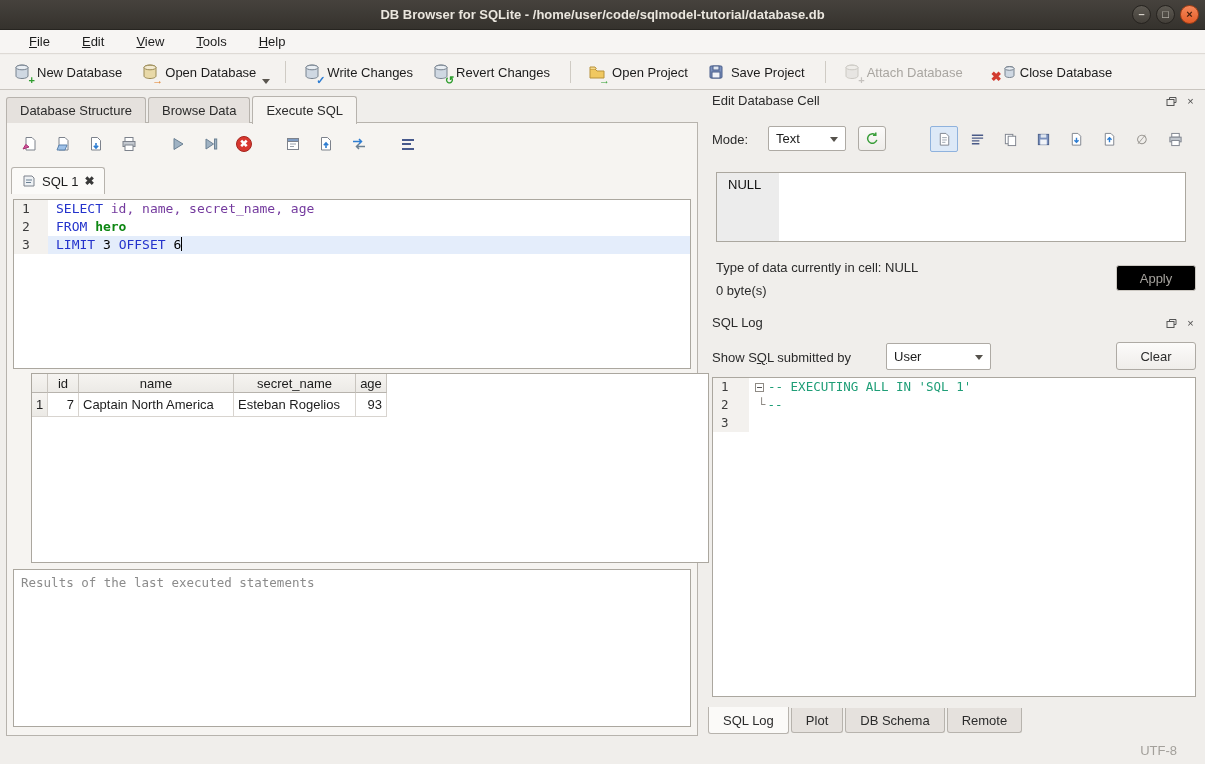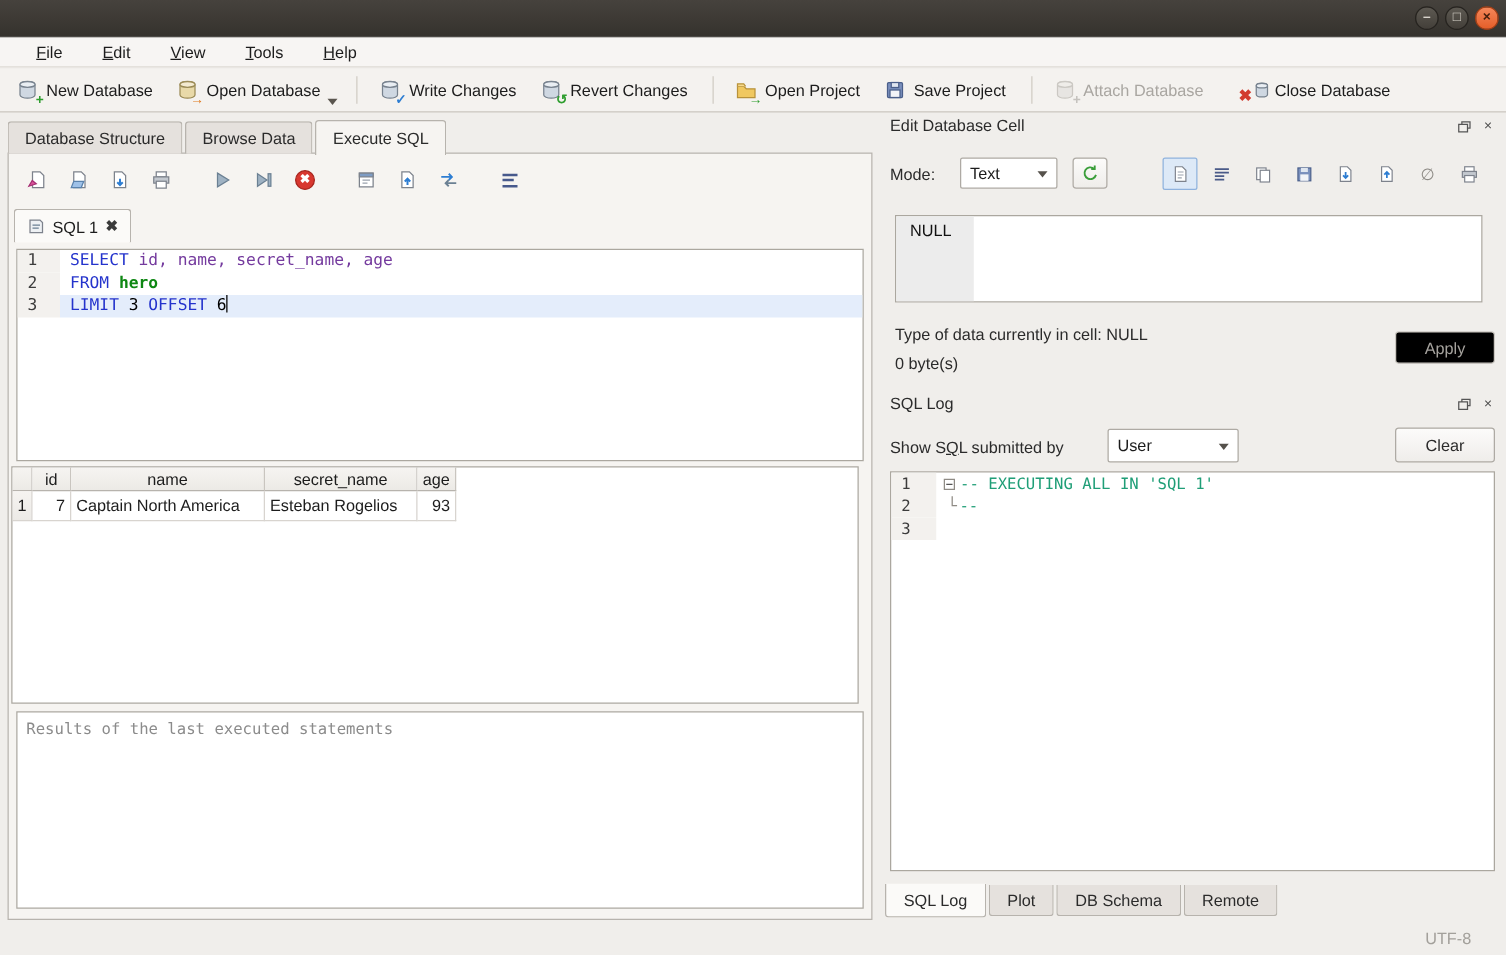--- a/index.html
+++ b/index.html
@@ -94,21 +94,21 @@
   .ed-gutter { width:34px; padding-left:8px; background:#f3f1ee; color:#3c3c3c; flex:0 0 34px; }
   .ed-code { flex:1; padding-left:8px; }
   .ed-line.cur .ed-code { background:#e4edfb; }
   .ed-line span { white-space:pre; }
   .kw { color:#2433cc; font-weight:normal; }
   .ident { color:#743a9e; }
   .tbl { color:#0e8713; font-weight:bold; }
   .plain { color:#000; }
   .caret { display:inline-block; width:1px; height:14px; background:#000; vertical-align:-2px; }
   
-  .res-table { position:absolute; left:2px; top:250px; width:678px; height:190px; background:#fff; border:1px solid #aba79f; overflow:hidden; }
+  .res-table { position:absolute; left:24px; top:250px; width:678px; height:190px; background:#fff; border:1px solid #aba79f; overflow:hidden; }
   .rt-row { display:flex; }
   .rt-cell { border-right:1px solid #d8d4cf; border-bottom:1px solid #d8d4cf; padding:0 4px; display:flex; align-items:center; overflow:hidden; }
   .rt-head .rt-cell { background:linear-gradient(#f6f4f1,#eceae6); justify-content:center; height:19px; border-right:1px solid #c9c5bf; border-bottom:1px solid #b7b3ad; }
   .rt-body .rt-cell { height:24px; }
   .rt-num { background:linear-gradient(#f6f4f1,#eceae6); justify-content:flex-start; }
   .w-corner{ width:16px; } .w-id{ width:31px; } .w-name{ width:155px; } .w-secret{ width:122px; } .w-age{ width:31px; }
   .ra { justify-content:flex-end; }
   
   .res-msg {
     position:absolute; left:6px; top:446px; width:678px; height:158px;
@@ -160,20 +160,21 @@
   }
   .btab.active { background:#fbfaf8; height:27px; position:relative; z-index:4; margin-top:-1px; }
   .statusbar { position:absolute; left:0; right:0; bottom:0; height:26px; }
   .status-enc { position:absolute; right:28px; bottom:6px; color:#a3a09b; }
   svg { display:block; }
 </style>
 </head>
 <body>
 
 <div class="titlebar">
+  <span>DB Browser for SQLite - /home/user/code/sqlmodel-tutorial/database.db</span>
   <div class="win-controls">
     <div class="win-btn">–</div>
     <div class="win-btn">□</div>
     <div class="win-btn close">×</div>
   </div>
 </div>
 
 <div class="menubar">
   <div class="menu-item">
       <span>File</span>

